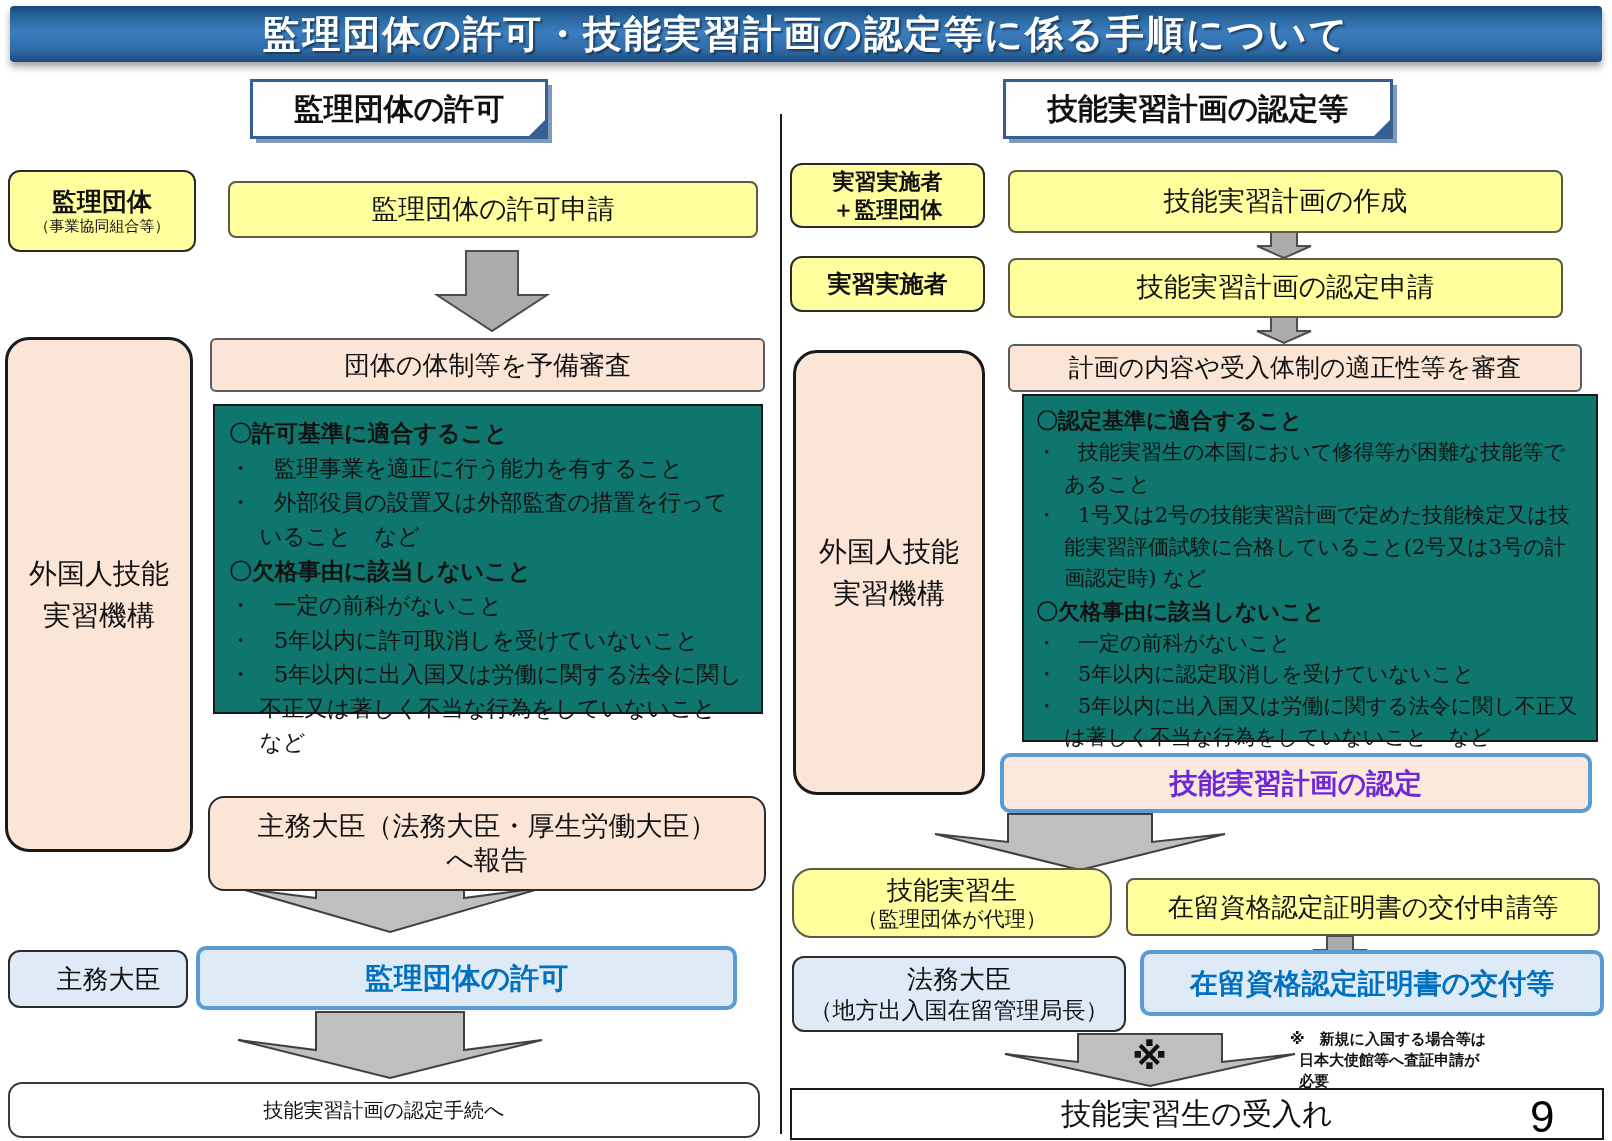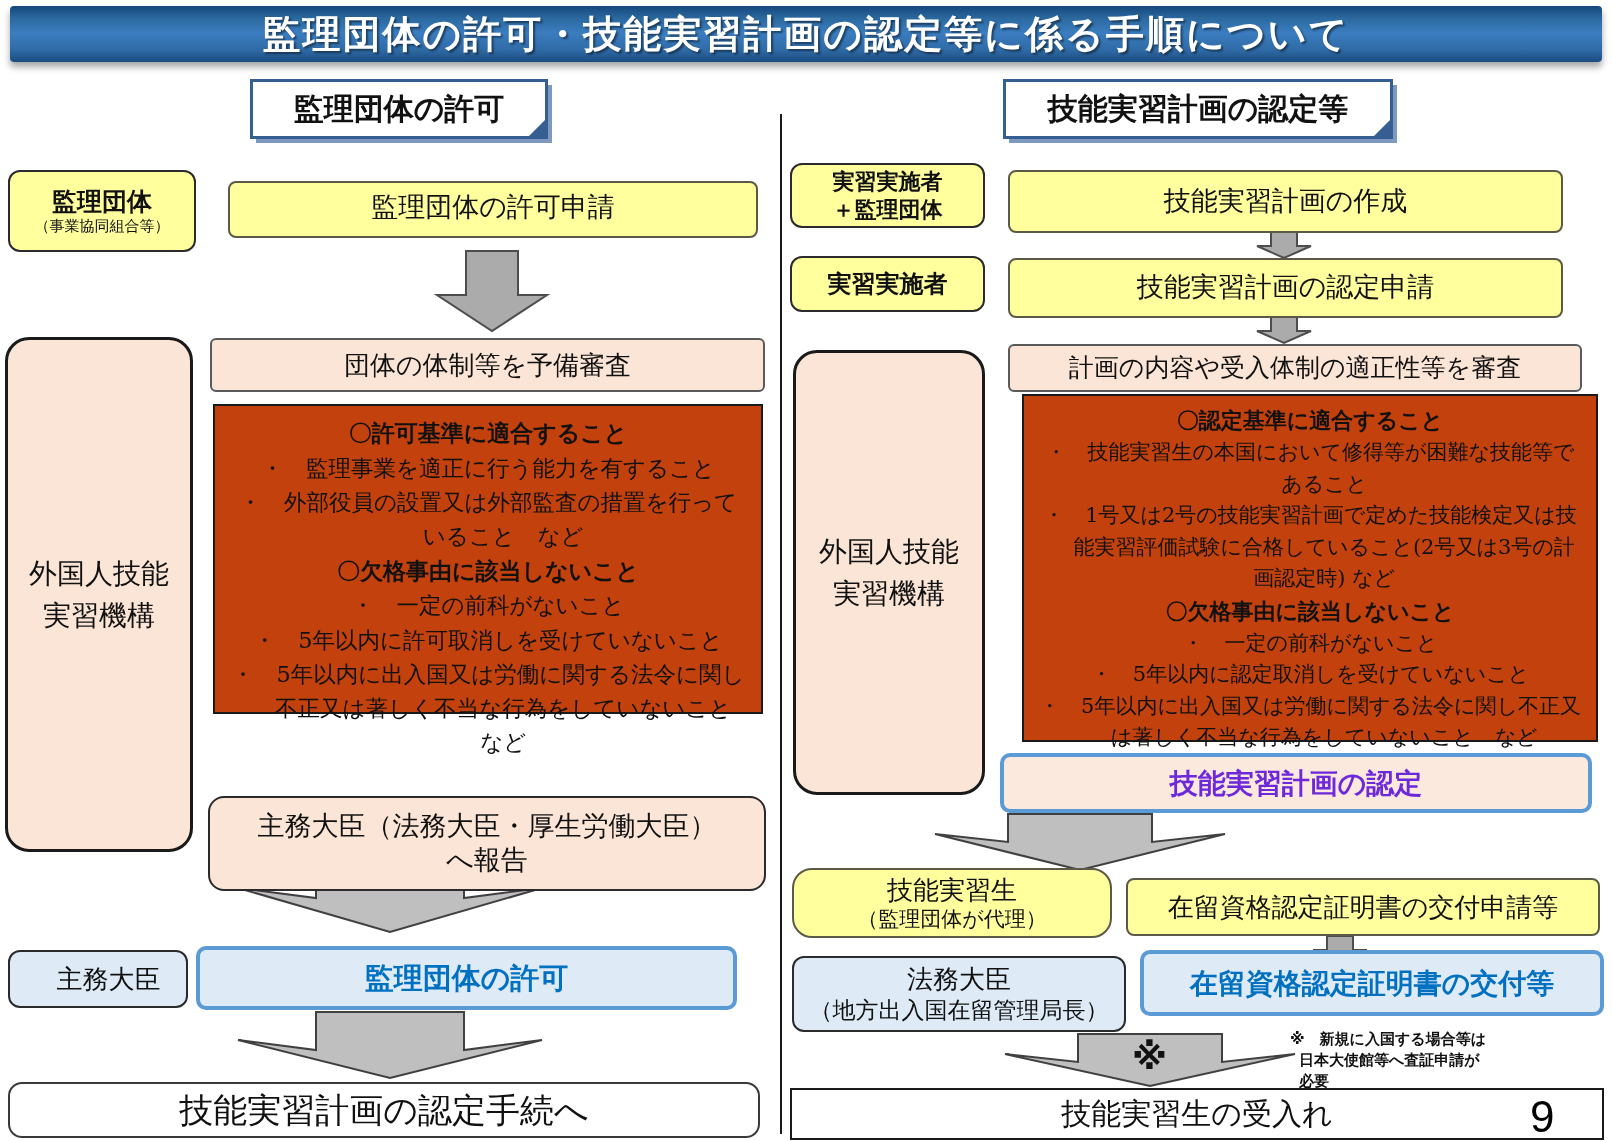--- a/index.html
+++ b/index.html
@@ -32,21 +32,21 @@
   .yellow{background:#FFFF9E;border:2px solid #5a5a46;border-radius:8px;}
   .yellow-label{background:#FFFF9E;border:2px solid #2b2b2b;border-radius:12px;}
   .peach-step{background:#FBE5D6;border:2px solid #5a5a5a;border-radius:6px;}
   .org{background:#FBE5D6;border:3px solid #1a1a1a;border-radius:24px;font-size:28px;line-height:1.5;}
   .lightblue{background:#DEEBF7;border:2px solid #2b2b2b;border-radius:12px;}
   .result-blue{background:#DEEBF7;border:4px solid #5B9BD5;border-radius:10px;color:#0070C0;font-weight:bold;}
   .result-peach{background:#FBE9DD;border:4px solid #5B9BD5;border-radius:10px;color:#6d28d9;font-weight:bold;}
   .whitebox-round{background:#fff;border:2px solid #3a3a3a;border-radius:14px;}
   .whitebox-square{background:#fff;border:2px solid #1a1a1a;}
   .criteria{
-    background:#c2410c;border:2px solid #1a1a1a;text-align:center;
+    background:#0f766e;border:2px solid #1a1a1a;text-align:left;
   }
   .criteria .heading{font-weight:bold;font-family:"Liberation Sans",sans-serif;}
   .criteria .item{
     font-family:"DejaVu Serif","Liberation Serif",serif;
     padding-left:1.35em;text-indent:-1.35em;
   }
   .crit-left{padding:10px 14px;font-size:22.5px;line-height:1.52;}
   .crit-left .heading{font-size:23px;}
   .crit-right{padding:8px 12px;font-size:21px;line-height:1.5;}
   .crit-right .heading{font-size:22px;}
@@ -85,21 +85,21 @@
   <div class="abs tab" style="left:250px;top:79px;width:298px;height:60px;">監理団体の許可</div>
   <div class="abs tab" style="left:1003px;top:79px;width:390px;height:60px;">技能実習計画の認定等</div>
 
   <div class="abs divider" style="left:780px;top:114px;width:2px;height:1020px;"></div>
 
   <div class="abs flow yellow-label" style="left:8px;top:170px;width:188px;height:82px;">
     <span style="font-size:25px;font-weight:bold;">監理団体</span>
     <span class="sub">（事業協同組合等）</span>
   </div>
 
-  <div class="abs flow yellow" style="left:228px;top:181px;width:530px;height:57px;font-size:27px;font-family:Liberation Mono, monospace;">監理団体の許可申請</div>
+  <div class="abs flow yellow" style="left:228px;top:181px;width:530px;height:57px;font-size:27px;">監理団体の許可申請</div>
 
   <div class="abs flow org" style="left:5px;top:337px;width:188px;height:515px;">
     <span>外国人技能</span>
     <span>実習機構</span>
   </div>
 
   <div class="abs flow peach-step" style="left:210px;top:338px;width:555px;height:54px;font-size:26px;">団体の体制等を予備審査</div>
 
   <div class="abs criteria crit-left" style="left:213px;top:404px;width:550px;height:310px;">
     <div class="heading">〇許可基準に適合すること</div>
@@ -113,21 +113,21 @@
 
   <div class="abs flow peach-step" style="left:208px;top:760px;width:558px;height:95px;font-size:27px;border-radius:16px;border-color:#2b2b2b;margin-top:36px;">
     <span>主務大臣（法務大臣・厚生労働大臣）</span>
     <span>へ報告</span>
   </div>
 
   <div class="abs flow lightblue" style="left:8px;top:950px;width:180px;height:58px;font-size:26px;padding-left:21px;">主務大臣</div>
 
   <div class="abs flow result-blue" style="left:196px;top:946px;width:541px;height:64px;font-size:29px;">監理団体の許可</div>
 
-  <div class="abs flow whitebox-round" style="left:8px;top:1082px;width:752px;height:56px;font-size:34px;">技能実習計画の認定手続へ</div>
+  <div class="abs flow whitebox-round" style="left:8px;top:1082px;width:752px;height:56px;font-size:20px;">技能実習計画の認定手続へ</div>
 
   <div class="abs flow yellow-label" style="left:790px;top:163px;width:195px;height:65px;font-size:22px;font-weight:bold;">
     <span>実習実施者</span>
     <span>＋監理団体</span>
   </div>
 
   <div class="abs flow yellow" style="left:1008px;top:170px;width:555px;height:63px;font-size:27px;">技能実習計画の作成</div>
 
   <div class="abs flow yellow-label" style="left:790px;top:256px;width:195px;height:56px;font-size:24px;font-weight:bold;">実習実施者</div>
 

